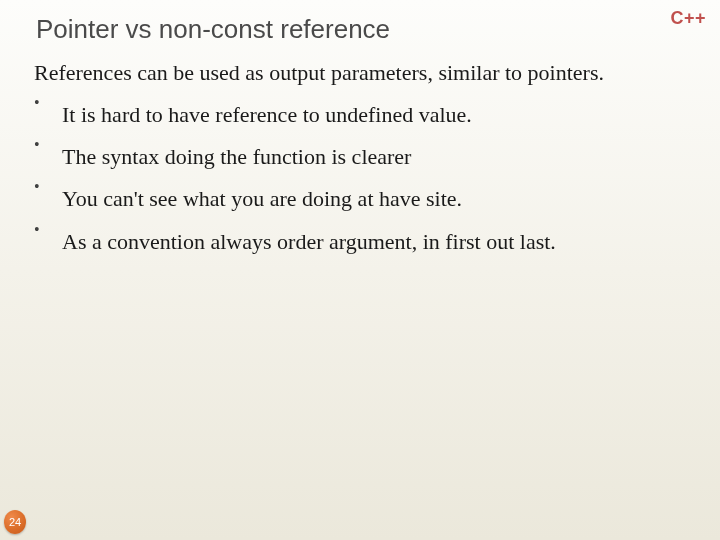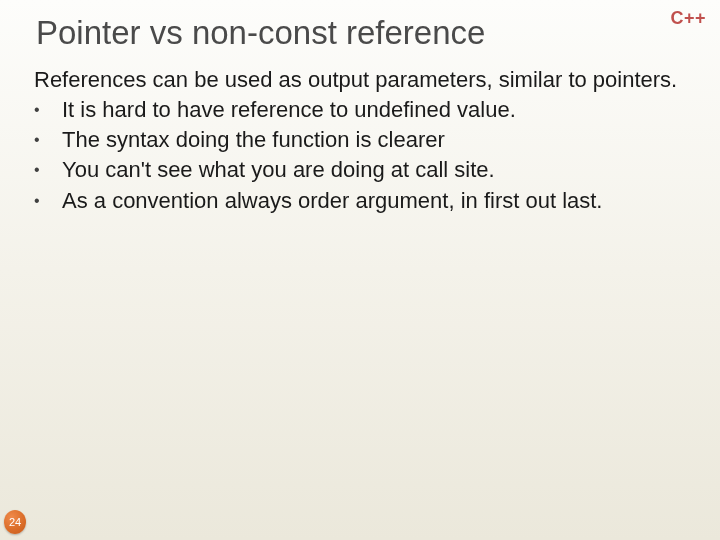--- a/index.html
+++ b/index.html
@@ -13,44 +13,45 @@
     position: absolute;
     top: 8px;
     right: 14px;
     font-weight: bold;
     font-size: 18px;
     color: #c0504d;
     letter-spacing: 0.5px;
   }
   .title {
     padding: 14px 0 8px 36px;
-    font-size: 33px;
+    font-size: 26px;
     color: #4a4a4a;
     font-weight: 400;
   }
   .content {
     padding: 6px 30px 0 34px;
     font-size: 22px;
     color: #1a1a1a;
     line-height: 1.28;
+    font-family: Liberation Serif, serif;
   }
   .para { margin-bottom: 2px; }
   .bullet-row {
     display: flex;
     align-items: flex-start;
     margin-bottom: 2px;
   }
   .bullet-mark {
     width: 28px;
     flex: 0 0 28px;
     font-size: 16px;
     color: #404040;
     padding-top: 4px;
   }
-  .bullet-text { flex: 1; }
+  .bullet-text { flex: 1; margin-top: 12px; }
   .slide-num {
     position: absolute;
     left: 4px;
     bottom: 6px;
     width: 22px;
     height: 24px;
     border-radius: 50%;
     background: radial-gradient(circle at 35% 30%, #f08a4b 0%, #d96b27 60%, #c55a1c 100%);
     color: #fff;
     font-size: 11px;
@@ -74,21 +75,21 @@
     <div class="bullet-mark">•</div>
     <div class="bullet-text">It is hard to have reference to undefined value.</div>
   </div>
   <div class="bullet-row">
     <div class="bullet-mark">•</div>
     <div class="bullet-text">The syntax doing the function is clearer</div>
   </div>
 
   <div class="bullet-row">
     <div class="bullet-mark">•</div>
-    <div class="bullet-text">You can't see what you are doing at call site.</div>
+    <div class="bullet-text">You can't see what you are doing at have site.</div>
   </div>
   <div class="bullet-row">
     <div class="bullet-mark">•</div>
     <div class="bullet-text">As a convention always order argument, in first out last.</div>
   </div>
 </div>
 
 <div class="slide-num">24</div>
 
 </body></html>

